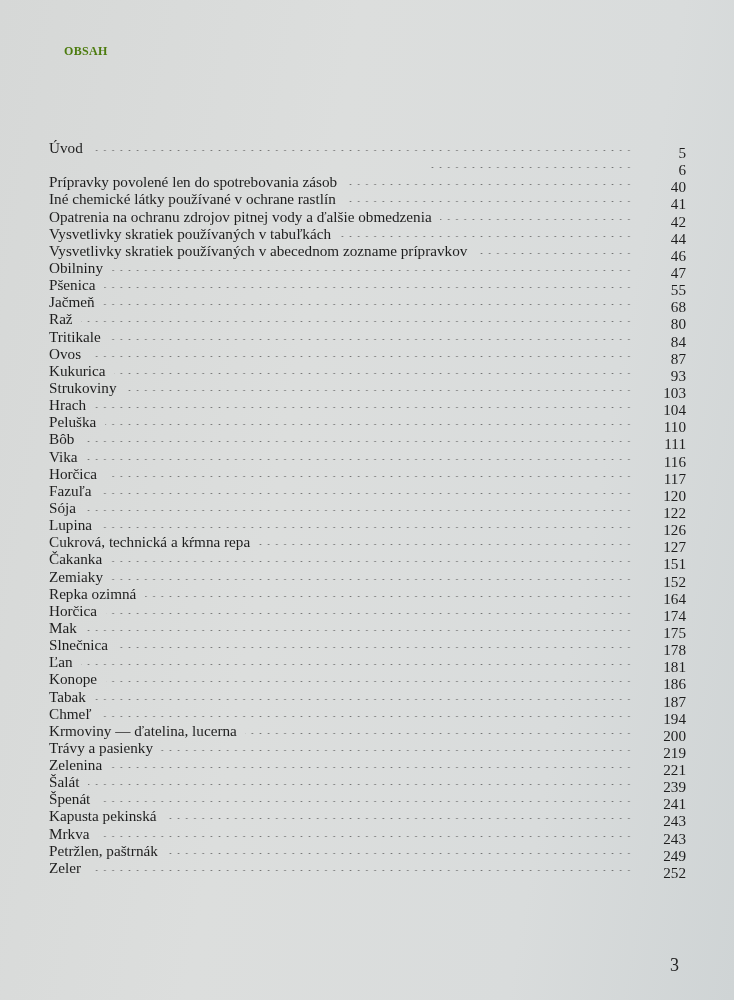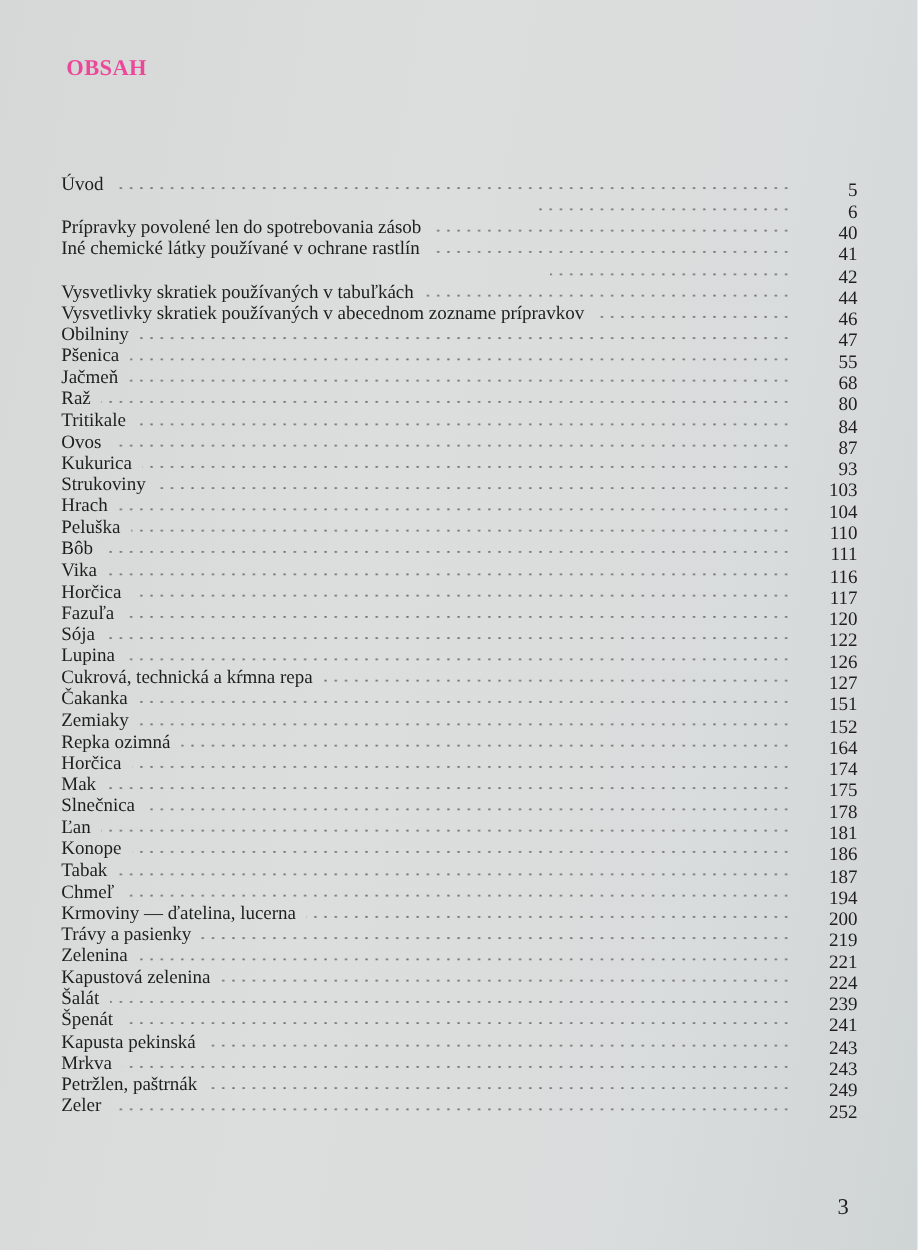--- a/index.html
+++ b/index.html
@@ -5,24 +5,24 @@
   html, body { margin: 0; padding: 0; }
   body {
     width: 734px; height: 1000px; overflow: hidden;
     background: linear-gradient(100deg, #d6d8d7 0%, #dcdedd 40%, #d9dcdc 75%, #cfd4d5 100%);
     font-family: "Liberation Serif", "DejaVu Serif", serif;
     color: #1e1e1e;
     position: relative;
   }
   .page { position: absolute; inset: 0; }
   .title {
-    position: absolute; left: 53px; top: 44px;
+    position: absolute; left: 64px; top: 44px;
     font-family: "Liberation Serif", serif;
-    font-weight: bold; font-size: 18px; letter-spacing: 0.3px;
-    color: #ec4899;
+    font-weight: bold; font-size: 12px; letter-spacing: 0.3px;
+    color: #4d7c0f;
   }
   .toc { position: absolute; left: 49px; top: 139px; width: 640px; }
   .row {
     position: relative; height: 17.15px; line-height: 17px;
     font-size: 15.2px; white-space: nowrap;
   }
   .row .label { position: absolute; left: 0; top: 0; background: transparent; padding-right: 4px; }
   .row .leader {
     position: absolute; left: 0; right: 56px; top: 10px; height: 3px;
     background-image: radial-gradient(circle, #444 0.75px, transparent 1px);
@@ -61,20 +61,21 @@
       <span class="label">Prípravky povolené len do spotrebovania zásob</span>
       <span class="page-num">40</span>
     </div>
       <div class="row">
       <span class="leader" style="left: 295px;"></span>
       <span class="label">Iné chemické látky používané v ochrane rastlín</span>
       <span class="page-num">41</span>
     </div>
       <div class="row">
       <span class="leader" style="left: 391px;"></span>
+      <span class="label">Opatrenia na ochranu zdrojov pitnej vody a ďalšie obmedzenia</span>
       <span class="page-num">42</span>
     </div>
       <div class="row">
       <span class="leader" style="left: 291px;"></span>
       <span class="label">Vysvetlivky skratiek používaných v tabuľkách</span>
       <span class="page-num">44</span>
     </div>
       <div class="row">
       <span class="leader" style="left: 427px;"></span>
       <span class="label">Vysvetlivky skratiek používaných v abecednom zozname prípravkov</span>
@@ -224,25 +225,20 @@
       <span class="leader" style="left: 109px;"></span>
       <span class="label">Trávy a pasienky</span>
       <span class="page-num">219</span>
     </div>
       <div class="row">
       <span class="leader" style="left: 62px;"></span>
       <span class="label">Zelenina</span>
       <span class="page-num">221</span>
     </div>
       <div class="row">
-      <span class="leader" style="left: 128px;"></span>
-      <span class="label">Kapustová zelenina</span>
-      <span class="page-num">224</span>
-    </div>
-      <div class="row">
       <span class="leader" style="left: 39px;"></span>
       <span class="label">Šalát</span>
       <span class="page-num">239</span>
     </div>
       <div class="row">
       <span class="leader" style="left: 50px;"></span>
       <span class="label">Špenát</span>
       <span class="page-num">241</span>
     </div>
       <div class="row">

